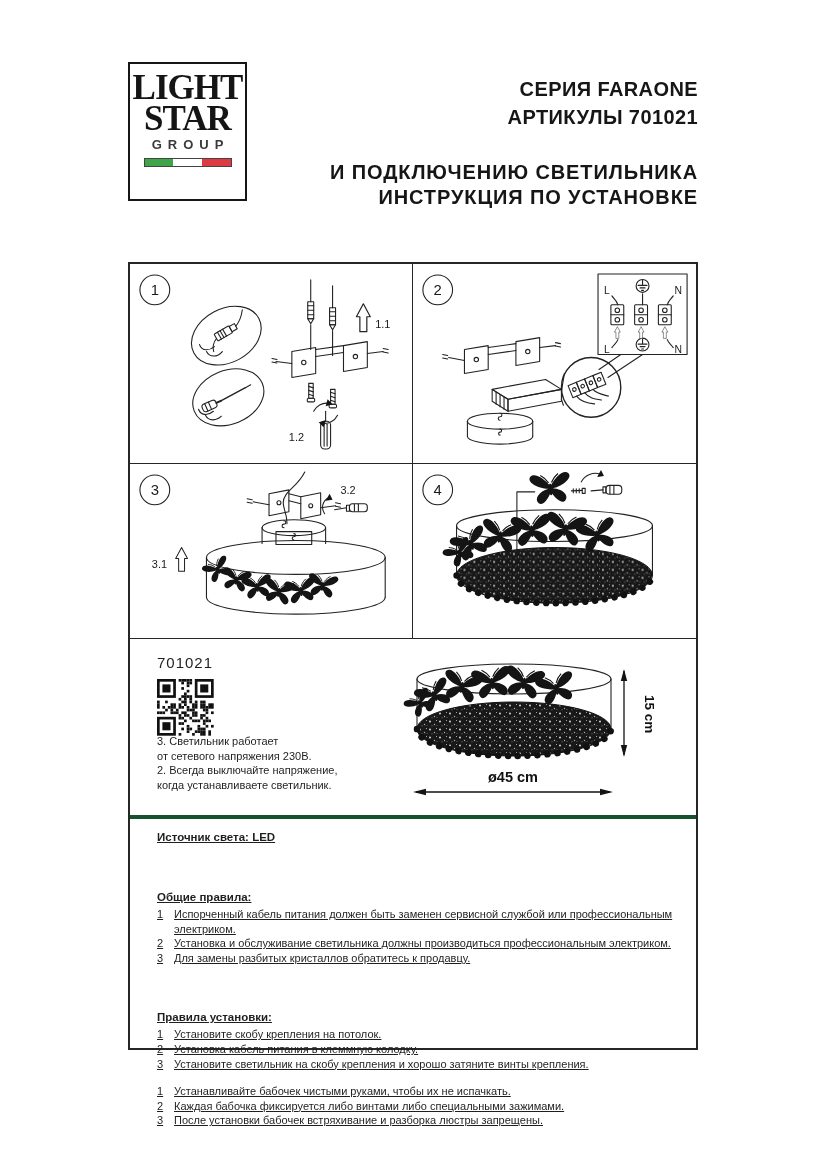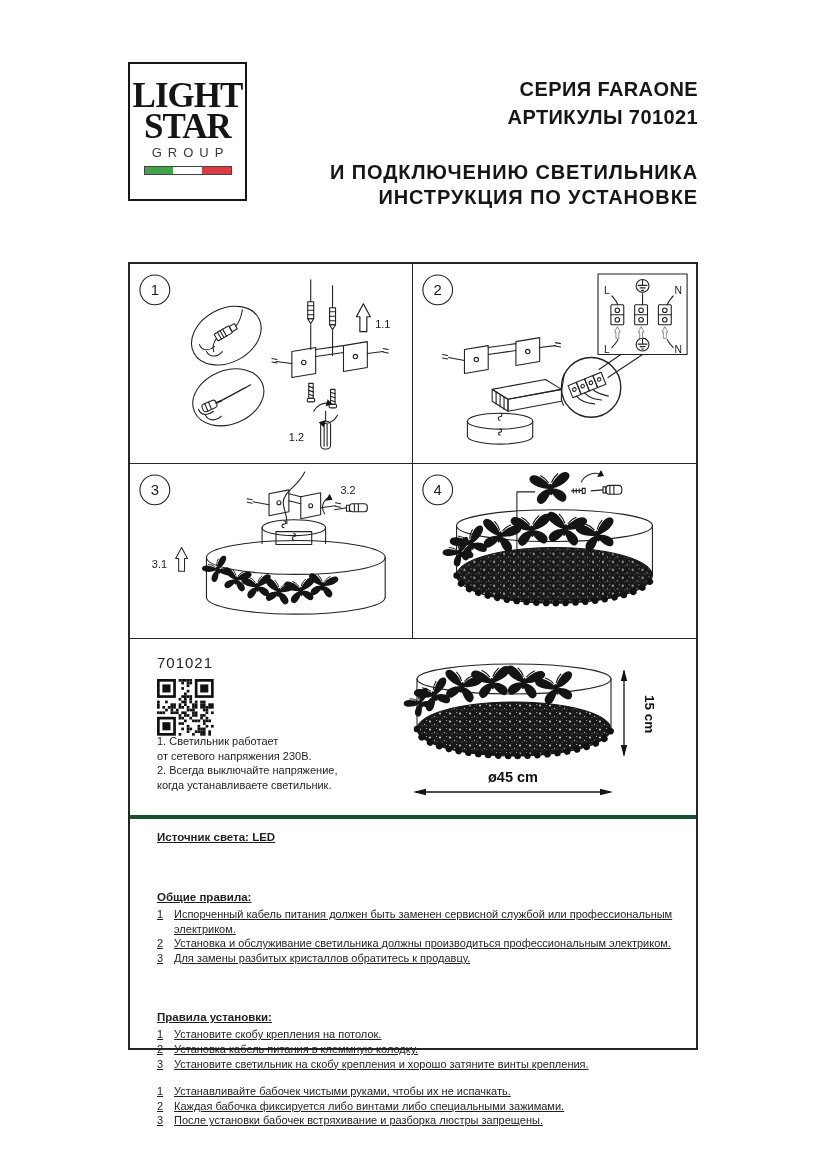--- a/index.html
+++ b/index.html
@@ -4,22 +4,22 @@
 <style>
   html,body{margin:0;padding:0;background:#fff;}
   .page{position:relative;width:826px;height:1169px;background:#fff;
         font-family:"Liberation Sans",sans-serif;color:#1f1f1f;overflow:hidden;}
 
   
   .logo{position:absolute;left:128px;top:62px;width:119px;height:139px;
         border:2px solid #161616;box-sizing:border-box;text-align:center;background:#fff;}
   .logo-word{font-family:"Liberation Serif",serif;font-weight:bold;font-size:35px;
              line-height:31px;letter-spacing:-1px;color:#151515;}
-  .logo-word.first{margin-top:16px;}
-  .logo-group{font-size:13px;letter-spacing:6px;color:#3a3a3a;margin-top:3px;text-indent:6px;}
+  .logo-word.first{margin-top:8px;}
+  .logo-group{font-size:13px;letter-spacing:6px;color:#3a3a3a;margin-top:3px;text-indent:6px;font-weight:bold;}
   .logo-flag{width:88px;height:9px;margin:6px auto 0;border:1px solid #444;
              box-sizing:border-box;display:flex;}
   .logo-flag div{flex:1;height:100%;}
 
   .titles{position:absolute;right:128px;top:75px;text-align:right;color:#161616;}
   .title-line{font-size:20px;font-weight:bold;letter-spacing:.4px;line-height:28px;}
   .instr{margin-top:29px;}
   .instr .title-line{letter-spacing:.9px;line-height:25px;}
 
   
@@ -518,21 +518,21 @@
               <rect x="54.30" y="54.30" width="2.7" height="2.7"></rect>
               <rect x="24.60" y="57.00" width="2.7" height="2.7"></rect>
               <rect x="38.10" y="57.00" width="2.7" height="2.7"></rect>
               <rect x="46.20" y="57.00" width="2.7" height="2.7"></rect>
               <rect x="48.90" y="57.00" width="2.7" height="2.7"></rect>
               <rect x="54.30" y="57.00" width="2.7" height="2.7"></rect>
             </g>
         </svg>
       </div>
       <div class="notes">
-        <div>1. Светильник работает</div>
+        <div>3. Светильник работает</div>
         <div>от сетевого напряжения 230В.</div>
         <div>2. Всегда выключайте напряжение,</div>
         <div>когда устанавливаете светильник.</div>
       </div>
       <svg class="chand" width="298" height="179" viewBox="0 0 298 179">
         <g class="k">
           <ellipse cx="116" cy="40" rx="97" ry="15"></ellipse>
           <line x1="19" y1="40" x2="19" y2="90"></line>
             <line x1="213" y1="40" x2="213" y2="90"></line>
         </g>

